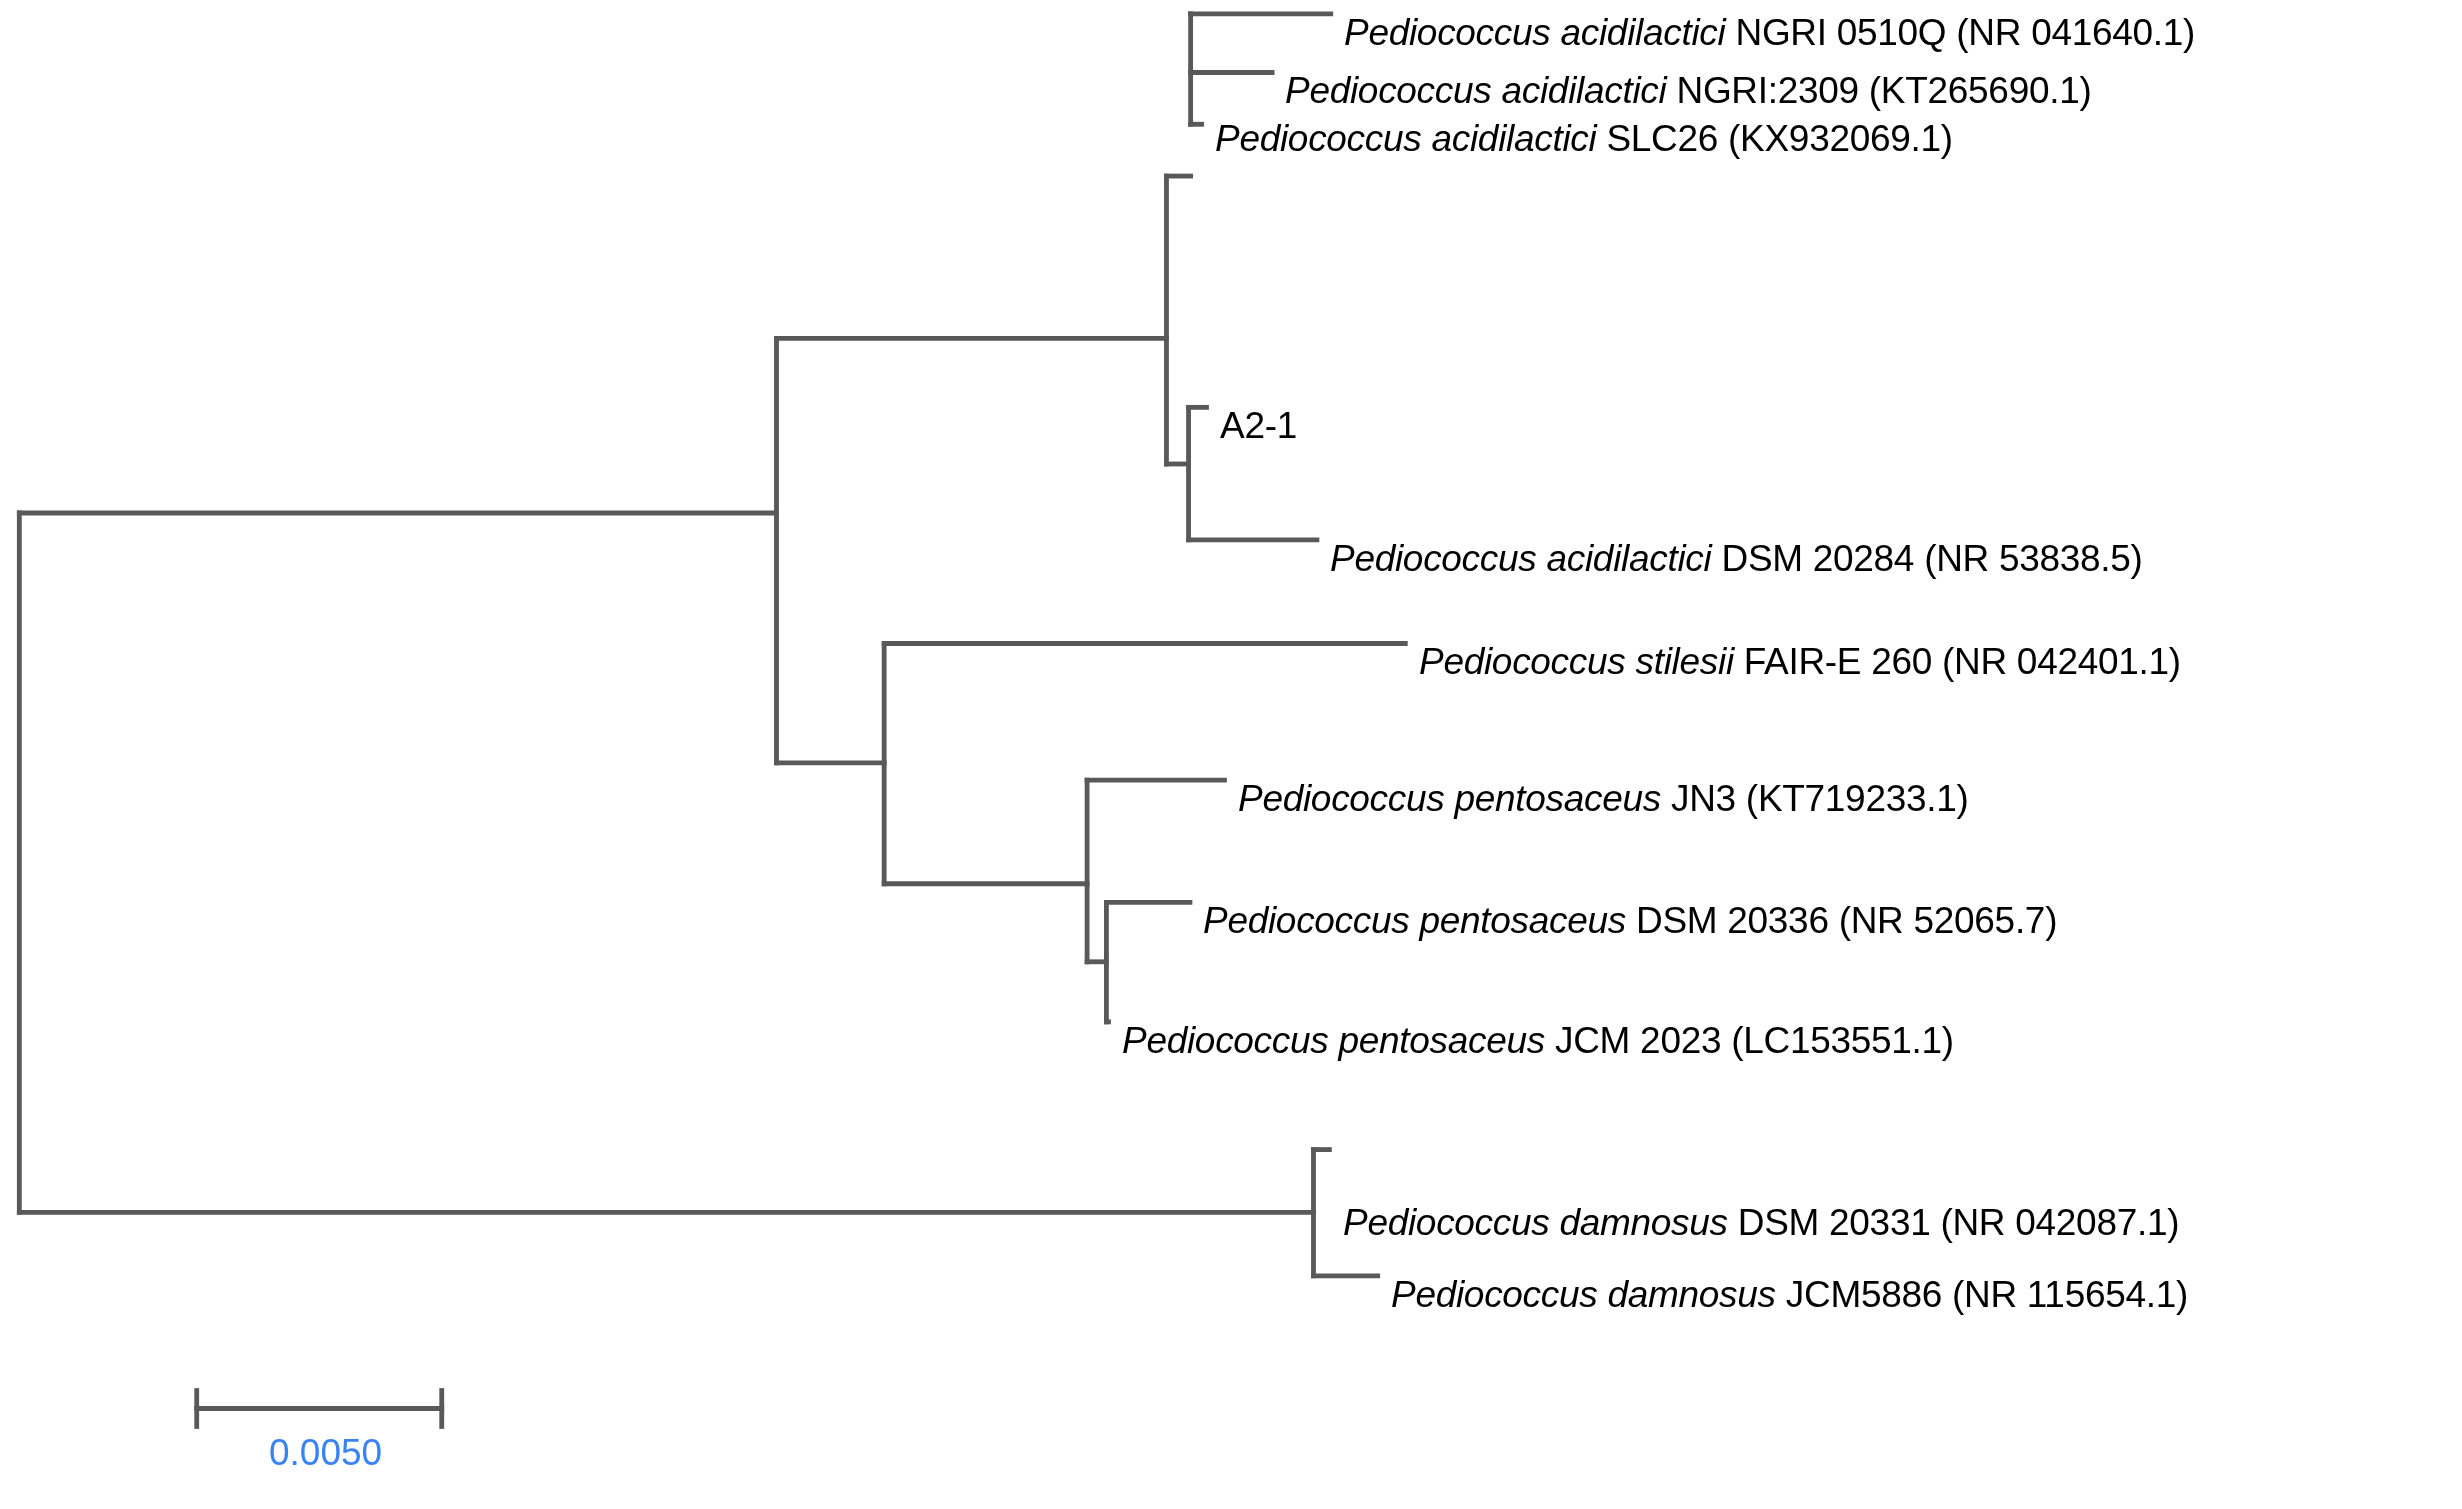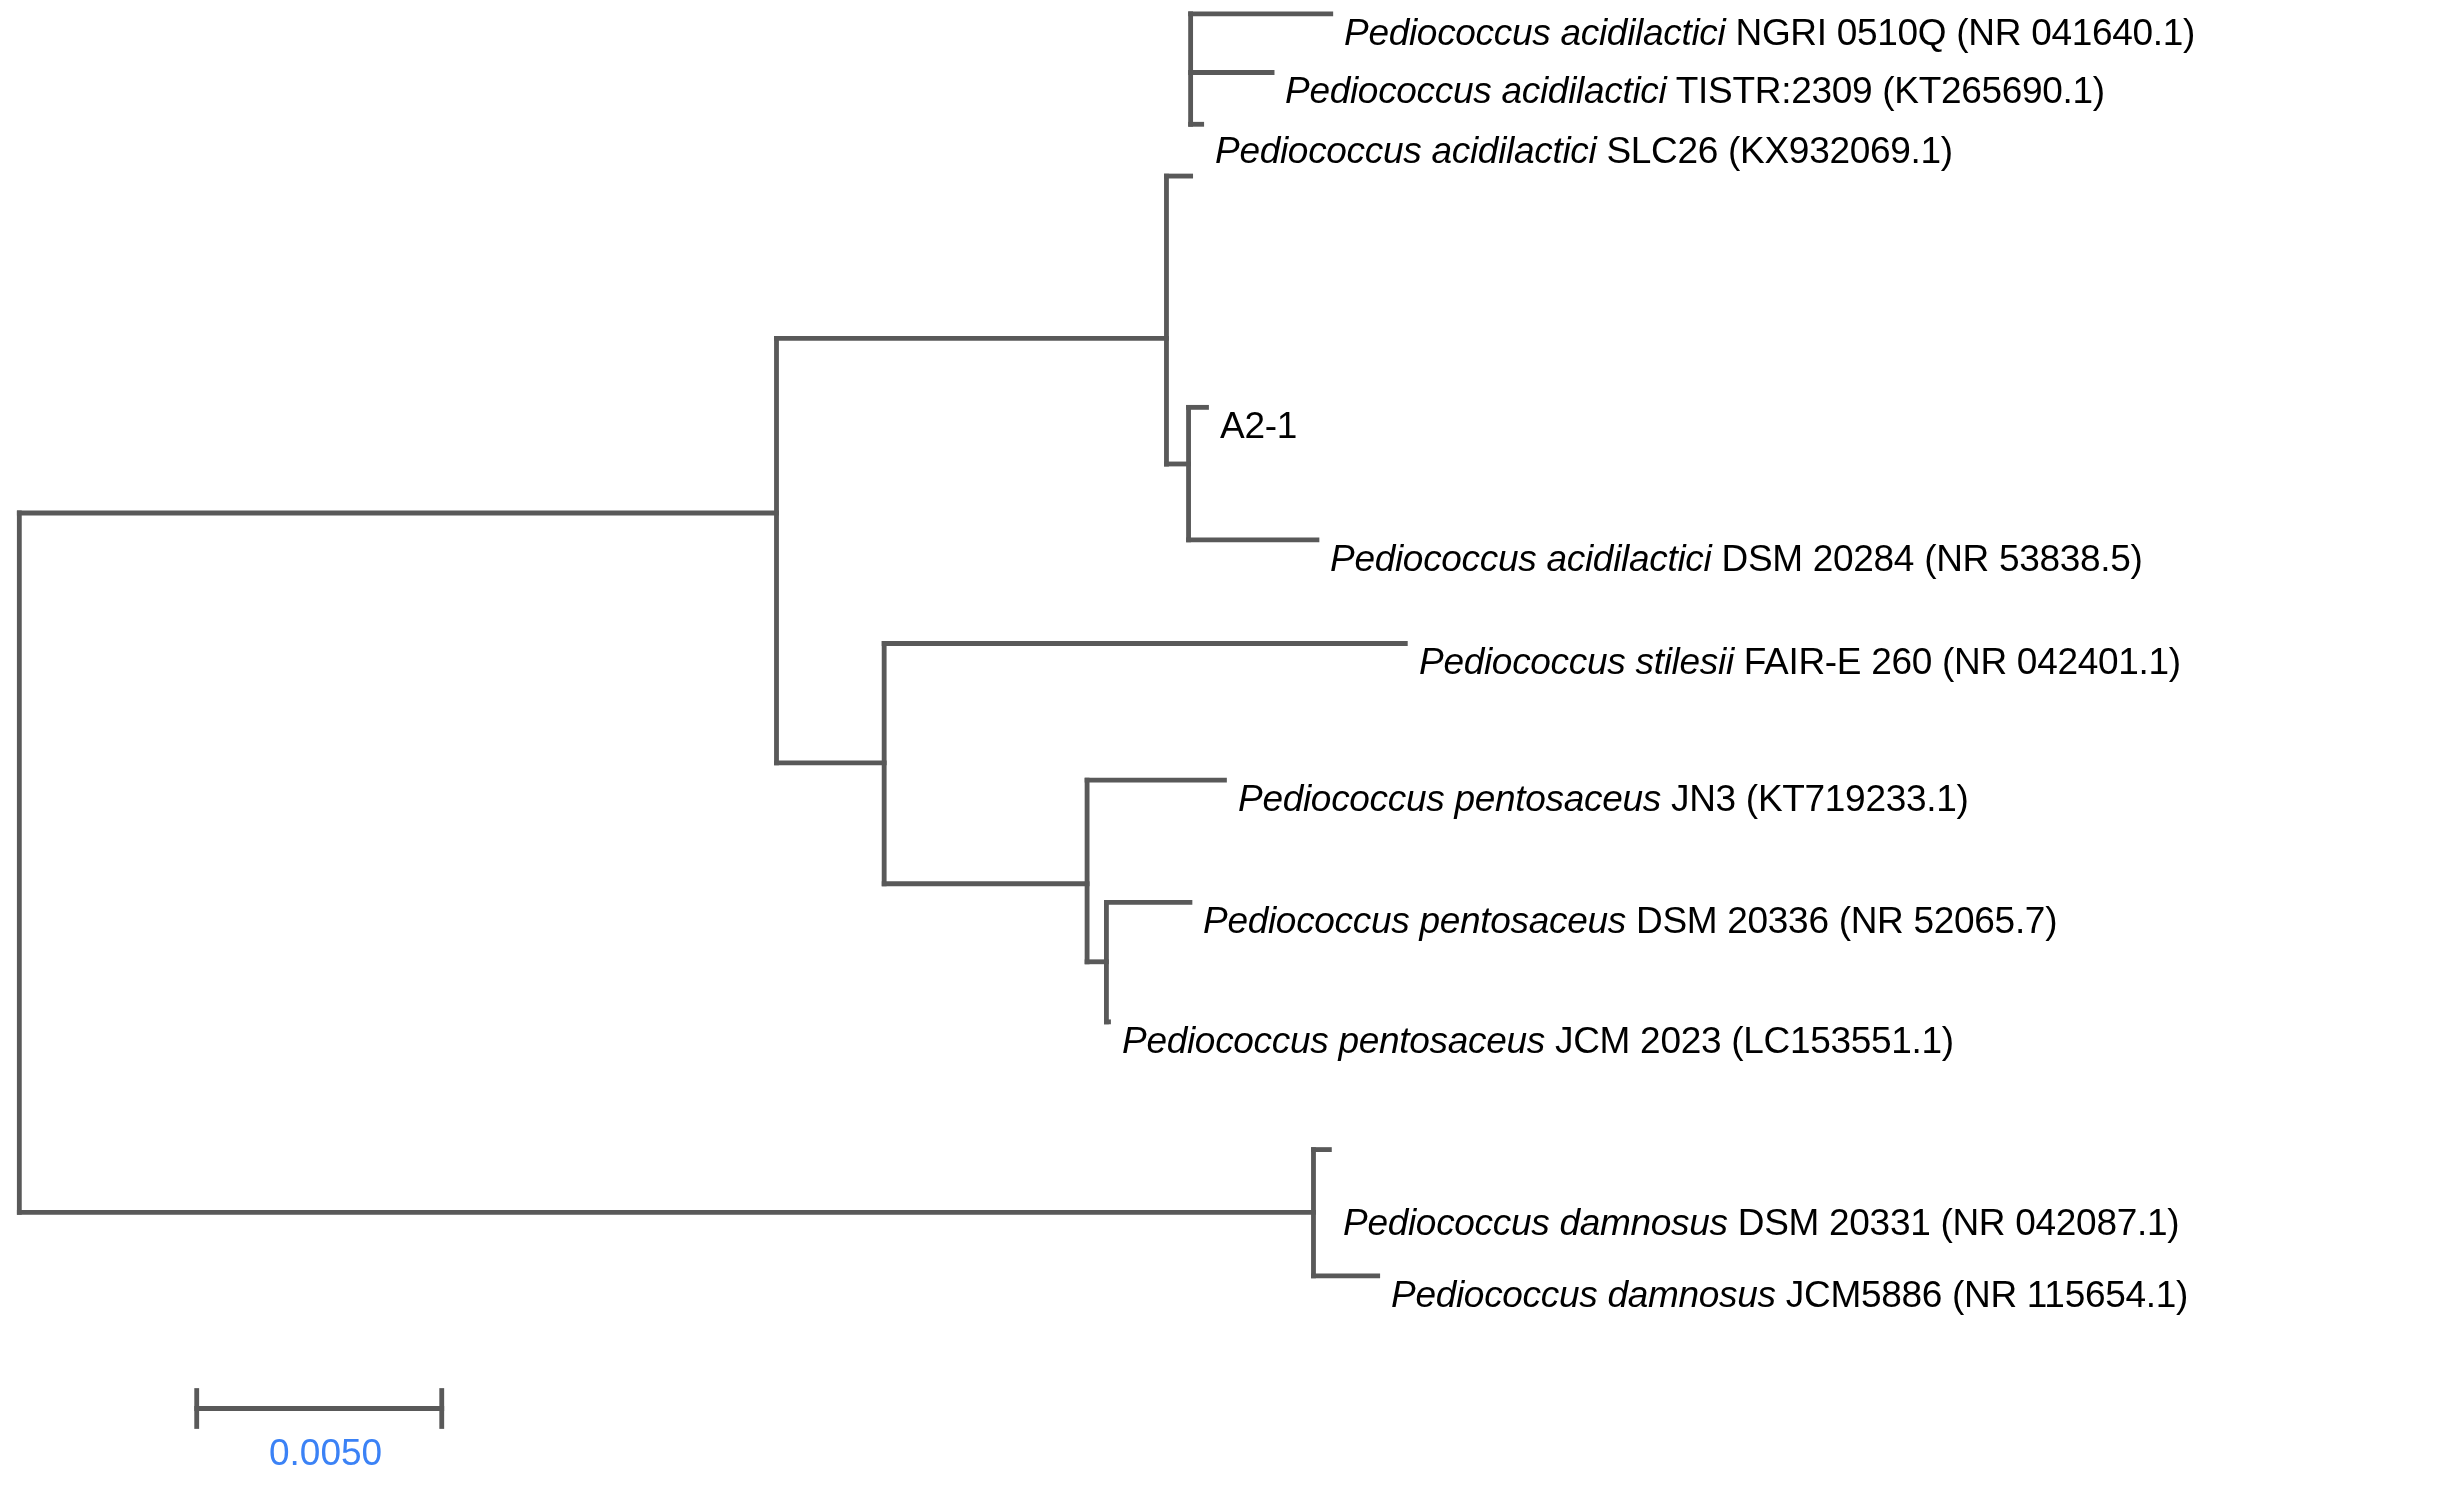--- a/index.html
+++ b/index.html
@@ -84,22 +84,22 @@
       </g>
     <g id="scale-group" fill="none" stroke="#595959" stroke-width="7" stroke-linecap="square">
         <line x1="285" y1="2040" x2="640" y2="2040"></line>
         <line x1="285" y1="2014" x2="285" y2="2066"></line>
         <line x1="640" y1="2014" x2="640" y2="2066"></line>
       </g>
   </svg>
 
   <div id="labels-layer">
       <div class="leaf-label" style="left: 1344px; top: 14px;"><span class="sp">Pediococcus acidilactici</span><span class="strain"> NGRI 0510Q (NR 041640.1)</span></div>
-      <div class="leaf-label" style="left: 1285px; top: 72px;"><span class="sp">Pediococcus acidilactici</span><span class="strain"> TISTR:2309 (KT265690.1)</span></div>
-      <div class="leaf-label" style="left: 1215px; top: 132px;"><span class="sp">Pediococcus acidilactici</span><span class="strain"> SLC26 (KX932069.1)</span></div>
+      <div class="leaf-label" style="left: 1285px; top: 72px;"><span class="sp">Pediococcus acidilactici</span><span class="strain"> NGRI:2309 (KT265690.1)</span></div>
+      <div class="leaf-label" style="left: 1215px; top: 120px;"><span class="sp">Pediococcus acidilactici</span><span class="strain"> SLC26 (KX932069.1)</span></div>
       <div class="leaf-label" style="left: 1220px; top: 407px;"><span class="strain">A2-1</span></div>
       <div class="leaf-label" style="left: 1330px; top: 540px;"><span class="sp">Pediococcus acidilactici</span><span class="strain"> DSM 20284 (NR 53838.5)</span></div>
       <div class="leaf-label" style="left: 1419px; top: 643px;"><span class="sp">Pediococcus stilesii</span><span class="strain"> FAIR-E 260 (NR 042401.1)</span></div>
       <div class="leaf-label" style="left: 1238px; top: 780px;"><span class="sp">Pediococcus pentosaceus</span><span class="strain"> JN3 (KT719233.1)</span></div>
       <div class="leaf-label" style="left: 1203px; top: 902px;"><span class="sp">Pediococcus pentosaceus</span><span class="strain"> DSM 20336 (NR 52065.7)</span></div>
       <div class="leaf-label" style="left: 1122px; top: 1022px;"><span class="sp">Pediococcus pentosaceus</span><span class="strain"> JCM 2023 (LC153551.1)</span></div>
       <div class="leaf-label" style="left: 1343px; top: 1204px;"><span class="sp">Pediococcus damnosus</span><span class="strain"> DSM 20331 (NR 042087.1)</span></div>
       <div class="leaf-label" style="left: 1391px; top: 1276px;"><span class="sp">Pediococcus damnosus</span><span class="strain"> JCM5886 (NR 115654.1)</span></div>
     </div>
 

